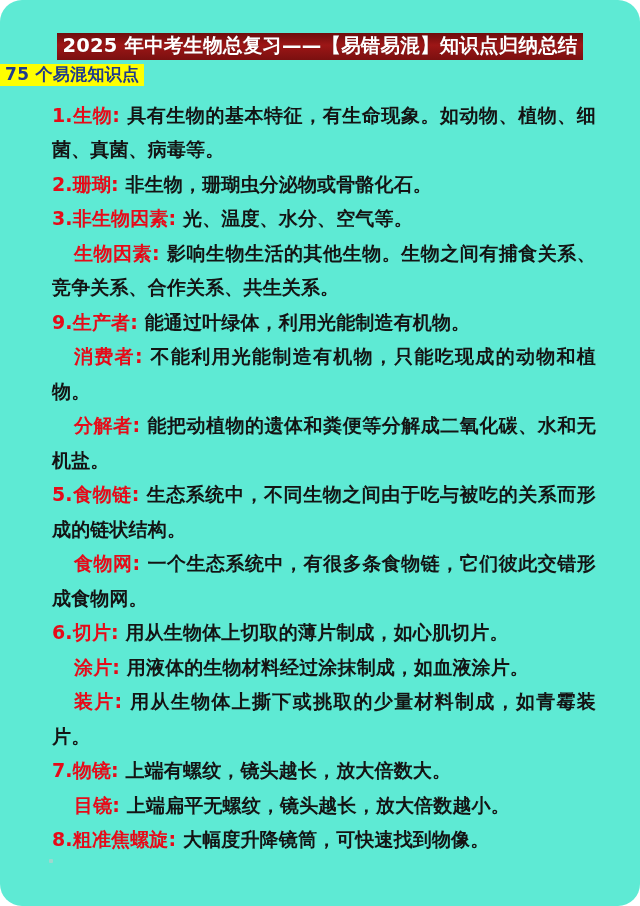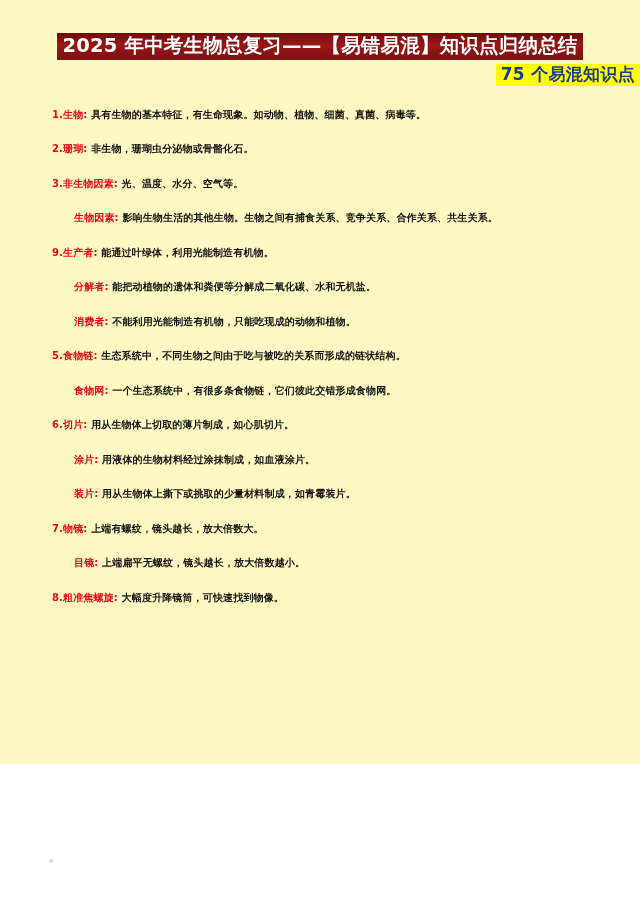--- a/index.html
+++ b/index.html
@@ -13,23 +13,24 @@
     height: 906px;
     position: relative;
     overflow: hidden;
     font-family: "DejaVu Sans", "Liberation Sans", sans-serif;
     -webkit-font-smoothing: none;
   }
 
   .page {
     position: relative;
     width: 640px;
-    height: 764px;
-    background: #fef9c3;
+    height: 906px;
+    background: #5eead4;
     box-sizing: border-box;
+    border-radius: 22px;
   }
 
   
   .title-wrap {
     text-align: center;
     padding-top: 33px;
     line-height: 1;
   }
   .main-title {
     display: inline-block;
@@ -37,21 +38,21 @@
     background-image: linear-gradient(180deg, #6d0d0d 0%, #9d1616 45%, #7a1010 100%);
     color: #ffffff;
     font-size: 19.5px;
     font-weight: bold;
     letter-spacing: 0.2px;
     padding: 3px 5px 4px 5px;
     white-space: nowrap;
     text-shadow: 0 0 1px rgba(0,0,0,0.35);
   }
   .sub-title-wrap {
-    text-align: right;
+    text-align: left;
     margin-top: 4px;
     line-height: 1;
   }
   .sub-title {
     display: inline-block;
     background: #ffff00;
     color: #1f3b8c;
     font-size: 17px;
     font-weight: bold;
     padding: 2px 5px 3px 5px;
@@ -59,21 +60,21 @@
     white-space: nowrap;
   }
 
   
   .body-block {
     margin-top: 12px;
     padding: 0 44px 0 52px;
   }
 
   .entry {
-    font-size: 10px;
+    font-size: 19px;
     font-weight: bold;
     color: #141414;
     line-height: 34.5px;
     text-align: justify;
     text-justify: inter-ideograph;
     margin: 0;
     letter-spacing: 0.15px;
   }
   .entry.indent {
     text-indent: 22px;
@@ -111,22 +112,22 @@
   <div class="sub-title-wrap">
     <span class="sub-title">75 个易混知识点</span>
   </div>
 
   <div class="body-block" id="entries-container">
       <p class="entry"><span class="term">1.生物:</span> <span class="desc">具有生物的基本特征，有生命现象。如动物、植物、细菌、真菌、病毒等。</span></p>
       <p class="entry"><span class="term">2.珊瑚:</span> <span class="desc">非生物，珊瑚虫分泌物或骨骼化石。</span></p>
       <p class="entry"><span class="term">3.非生物因素:</span> <span class="desc">光、温度、水分、空气等。</span></p>
       <p class="entry indent"><span class="term">生物因素:</span> <span class="desc">影响生物生活的其他生物。生物之间有捕食关系、竞争关系、合作关系、共生关系。</span></p>
       <p class="entry"><span class="term">9.生产者:</span> <span class="desc">能通过叶绿体，利用光能制造有机物。</span></p>
+      <p class="entry indent"><span class="term">消费者:</span> <span class="desc">不能利用光能制造有机物，只能吃现成的动物和植物。</span></p>
       <p class="entry indent"><span class="term">分解者:</span> <span class="desc">能把动植物的遗体和粪便等分解成二氧化碳、水和无机盐。</span></p>
-      <p class="entry indent"><span class="term">消费者:</span> <span class="desc">不能利用光能制造有机物，只能吃现成的动物和植物。</span></p>
       <p class="entry"><span class="term">5.食物链:</span> <span class="desc">生态系统中，不同生物之间由于吃与被吃的关系而形成的链状结构。</span></p>
       <p class="entry indent"><span class="term">食物网:</span> <span class="desc">一个生态系统中，有很多条食物链，它们彼此交错形成食物网。</span></p>
       <p class="entry"><span class="term">6.切片:</span> <span class="desc">用从生物体上切取的薄片制成，如心肌切片。</span></p>
       <p class="entry indent"><span class="term">涂片:</span> <span class="desc">用液体的生物材料经过涂抹制成，如血液涂片。</span></p>
       <p class="entry indent"><span class="term">装片:</span> <span class="desc">用从生物体上撕下或挑取的少量材料制成，如青霉装片。</span></p>
       <p class="entry"><span class="term">7.物镜:</span> <span class="desc">上端有螺纹，镜头越长，放大倍数大。</span></p>
       <p class="entry indent"><span class="term">目镜:</span> <span class="desc">上端扁平无螺纹，镜头越长，放大倍数越小。</span></p>
       <p class="entry"><span class="term">8.粗准焦螺旋:</span> <span class="desc">大幅度升降镜筒，可快速找到物像。</span></p>
     </div>
 

